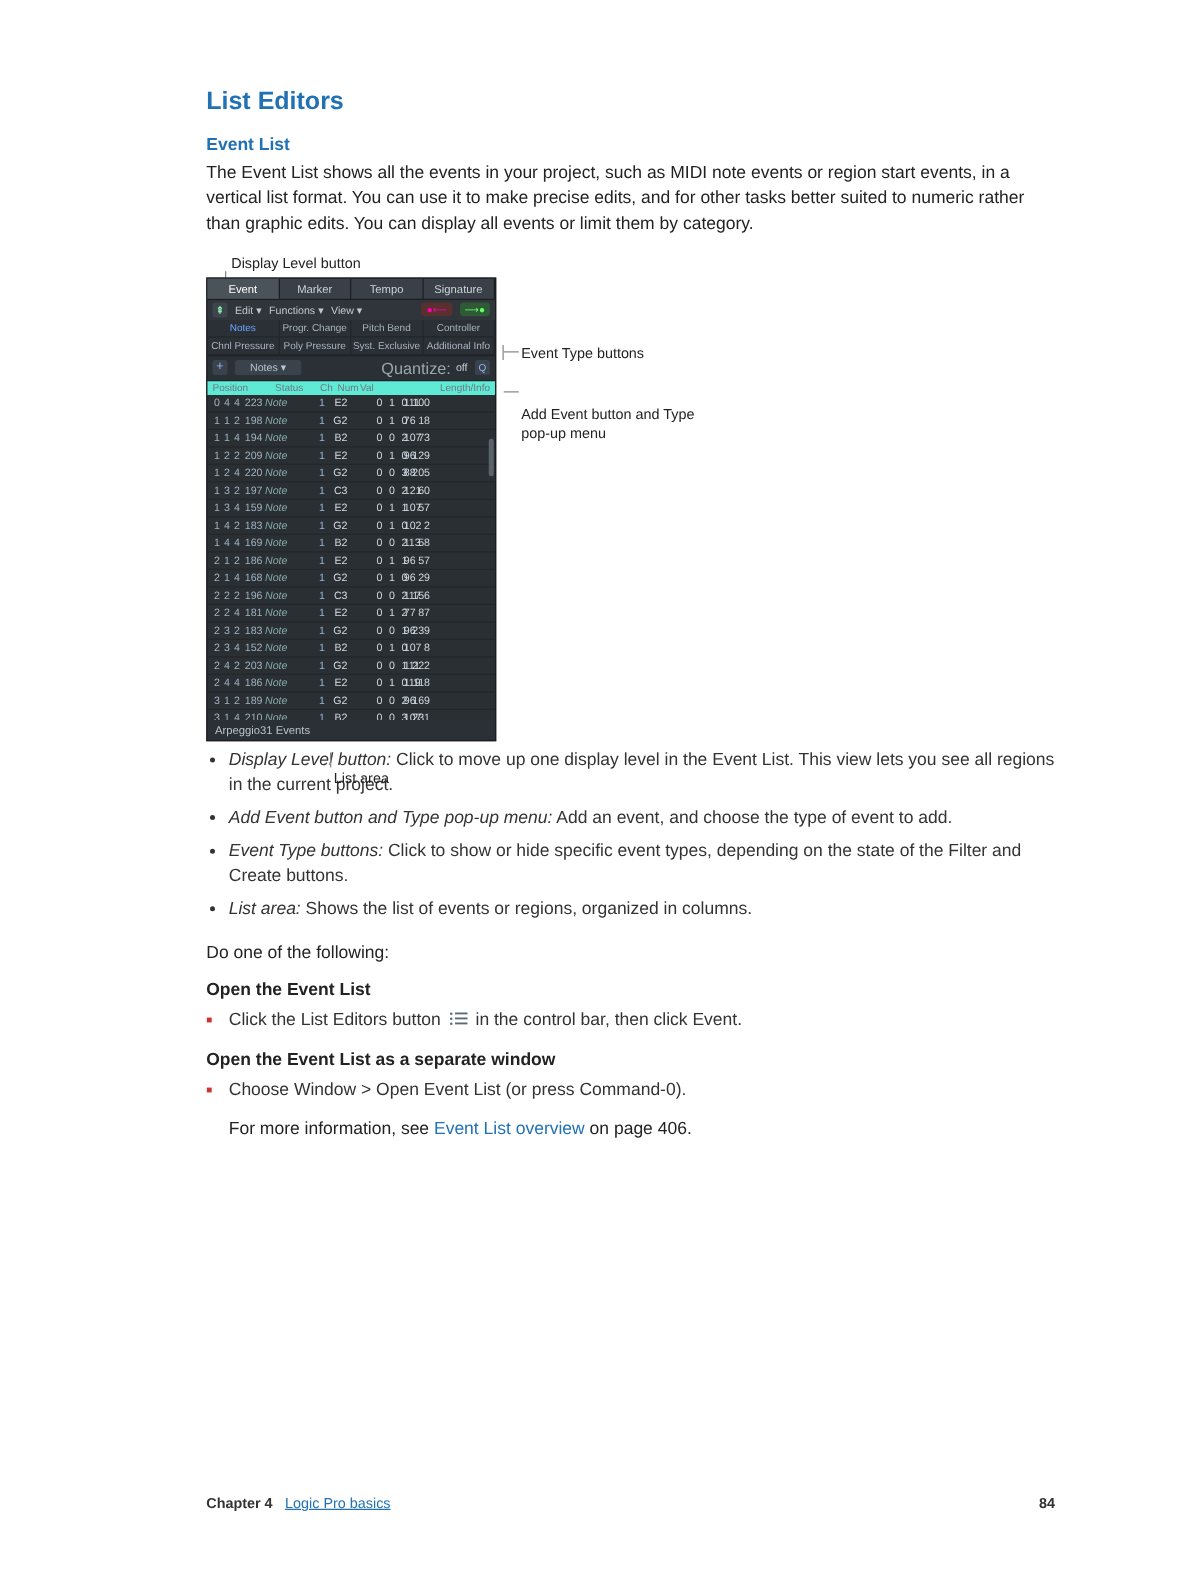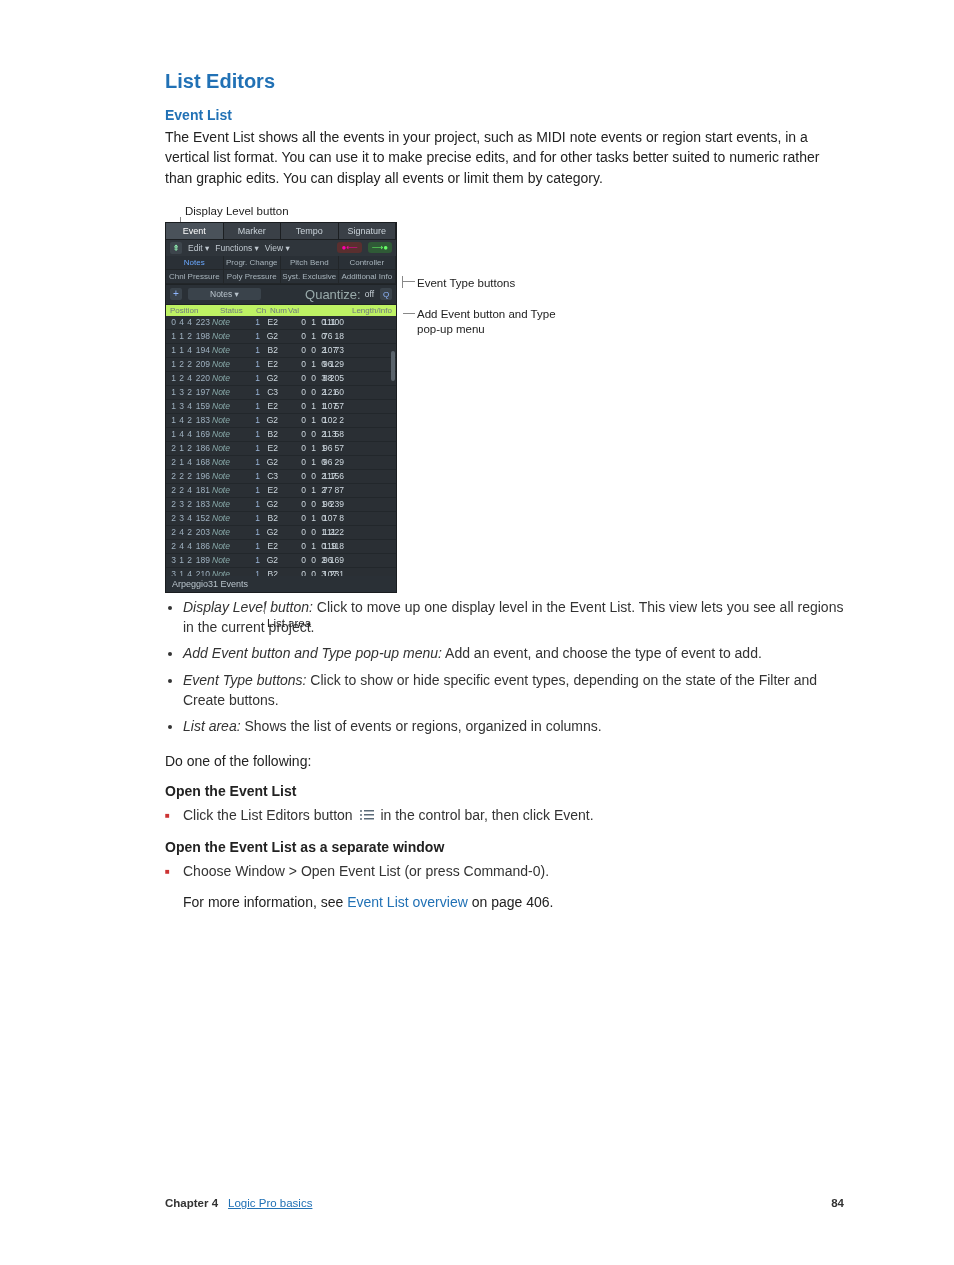--- a/index.html
+++ b/index.html
@@ -50,21 +50,21 @@
     width: 400px;
   }
   .callout {
     position: absolute;
     font-size: 11.5px;
     color: #222;
     line-height: 1.3;
   }
   .callout.top { top: 0; left: 20px; }
   .callout.right1 { top: 72px; left: 252px; }
-  .callout.right2 { top: 103px; left: 252px; width:140px;}
+  .callout.right2 { top: 121px; left: 252px; width:140px;}
   .callout.bottom { top: 412px; left: 102px; }
   .callout-line { position:absolute; background:#888; }
   .cl-top-v { left:14.5px; top:13px; width:1px; height:12px; }
   .cl-r1-h  { left:238px; top:77px; width:12px; height:1px; }
   .cl-r1-b1 { left:237px; top:72px; width:1px; height:12px; }
   .cl-r2-h  { left:238px; top:109px; width:12px; height:1px; }
   .cl-bot-v { left:99px; top:398px; width:1px; height:12px; }
 
   .panel {
     position: relative;
@@ -86,27 +86,27 @@
   .panel .toolbar .chip { padding:1px 4px; border-radius:3px; font-size:8px;}
   .panel .toolbar .chip.red{background:#5a2f2f;color:#f0a;}
   .panel .toolbar .chip.grn{background:#2f5a36;color:#6f6;}
 
   .etypes { display:grid; grid-template-columns:repeat(4,1fr); background:#2a3036;}
   .etypes div { text-align:center; font-size:8px; color:#a8b4bc; padding:2px 0; border:1px solid #222629; border-left:none; border-top:none;}
   .etypes div.hl { color:#6aa8ff; }
 
   .addrow { display:flex; align-items:center; background:#2a3036; padding:2px 4px; border-top:1px solid #1f2326; border-bottom:1px solid #1f2326;}
   .addrow .plus { width:12px;height:12px;background:#3a434b;border-radius:2px;color:#8fb7ff;display:flex;align-items:center;justify-content:center;font-size:10px;line-height:1;}
-  .addrow .typebox{ margin-left:6px; padding:1px 22px; background:#3a434b; border-radius:2px; font-size:8.5px;}
+  .addrow .typebox{ margin-left:6px; padding:1px 12px; background:#3a434b; border-radius:2px; font-size:8.5px;}
   .addrow .spacer{flex:1;}
   .addrow .ql { font-size:13px; color:#9aa;}
   .addrow .qv { margin-left:4px; font-size:8.5px; color:#c9d2d9;}
   .addrow .qbtn{margin-left:6px;width:12px;height:12px;background:#3a434b;border-radius:2px;display:flex;align-items:center;justify-content:center;color:#8fb7ff;font-size:8px;}
 
-  .hdr { display:grid; grid-template-columns: 50px 36px 14px 18px 18px auto; background:#bef264; color:#6f7880; font-size:8px; padding:1px 4px;}
+  .hdr { display:grid; grid-template-columns: 50px 36px 14px 18px 18px auto; background:#5eead4; color:#6f7880; font-size:8px; padding:1px 4px;}
   .rows { max-height: 260px; overflow:hidden; }
   .row { display:grid; grid-template-columns: 8px 8px 8px 18px 36px 14px 18px 18px 10px 10px 10px 18px; gap:0; padding:0 4px; font-size:8.5px; color:#9fb1c0; border-bottom:1px solid #22272b; line-height:13px;}
   .row span { text-align:right; padding-right:2px;}
   .row .st { color:#8aa; text-align:left;font-style:italic;}
   .row .ch { color:#99b4d6; }
   .row .nm { color:#cfd9e0; text-align:right;}
   .row .vl { color:#cfd9e0;margin-left:43px;}
   .row .ln { color:#cfd9e0;}
   .footer { display:flex; justify-content:flex-start; background:#2a3036; padding:3px 6px; font-size:9px; color:#b9c4cc;}
   .scroll-thumb{position:absolute; right:1px; top:128px; width:4px; height:30px; background:#5a636b; border-radius:2px;}

